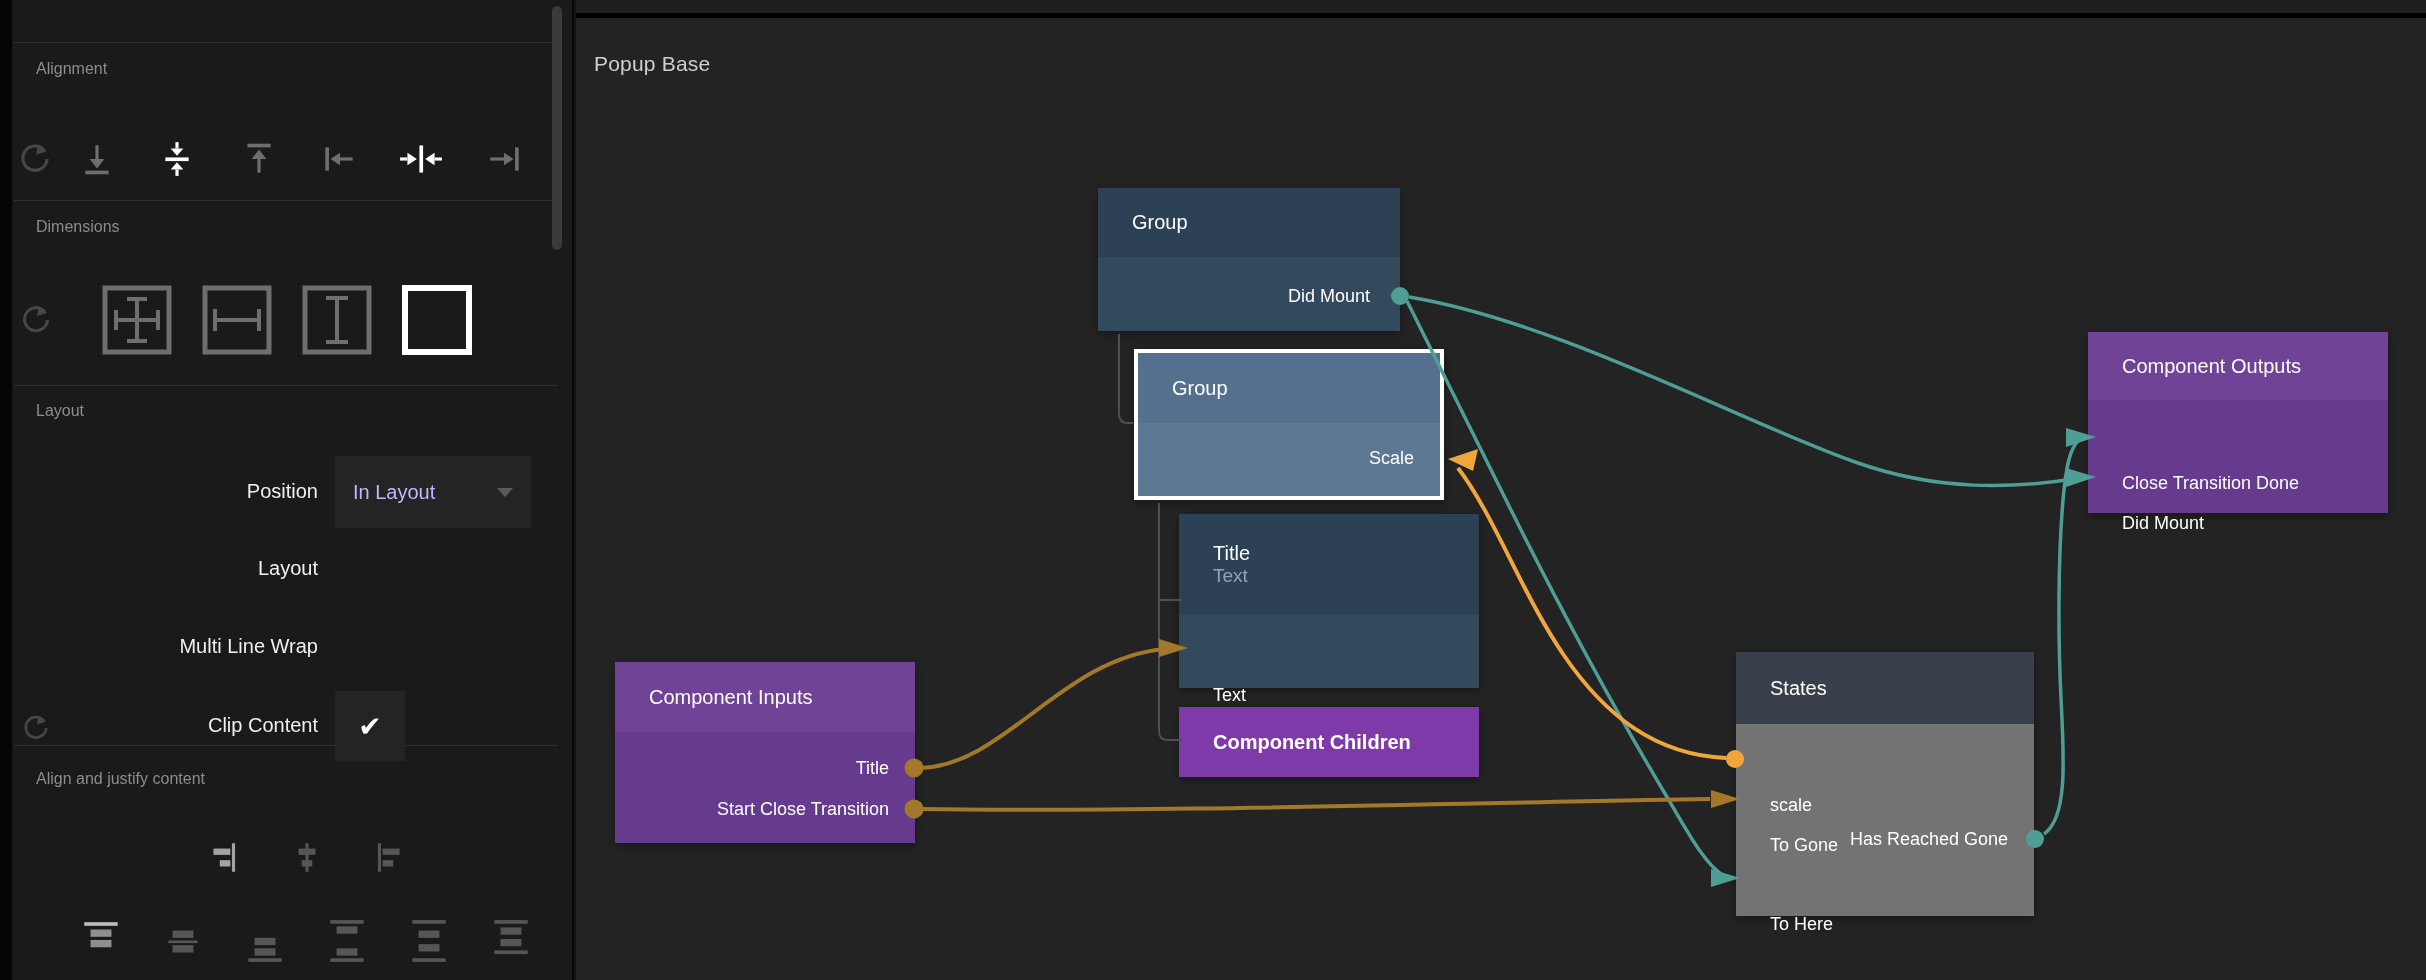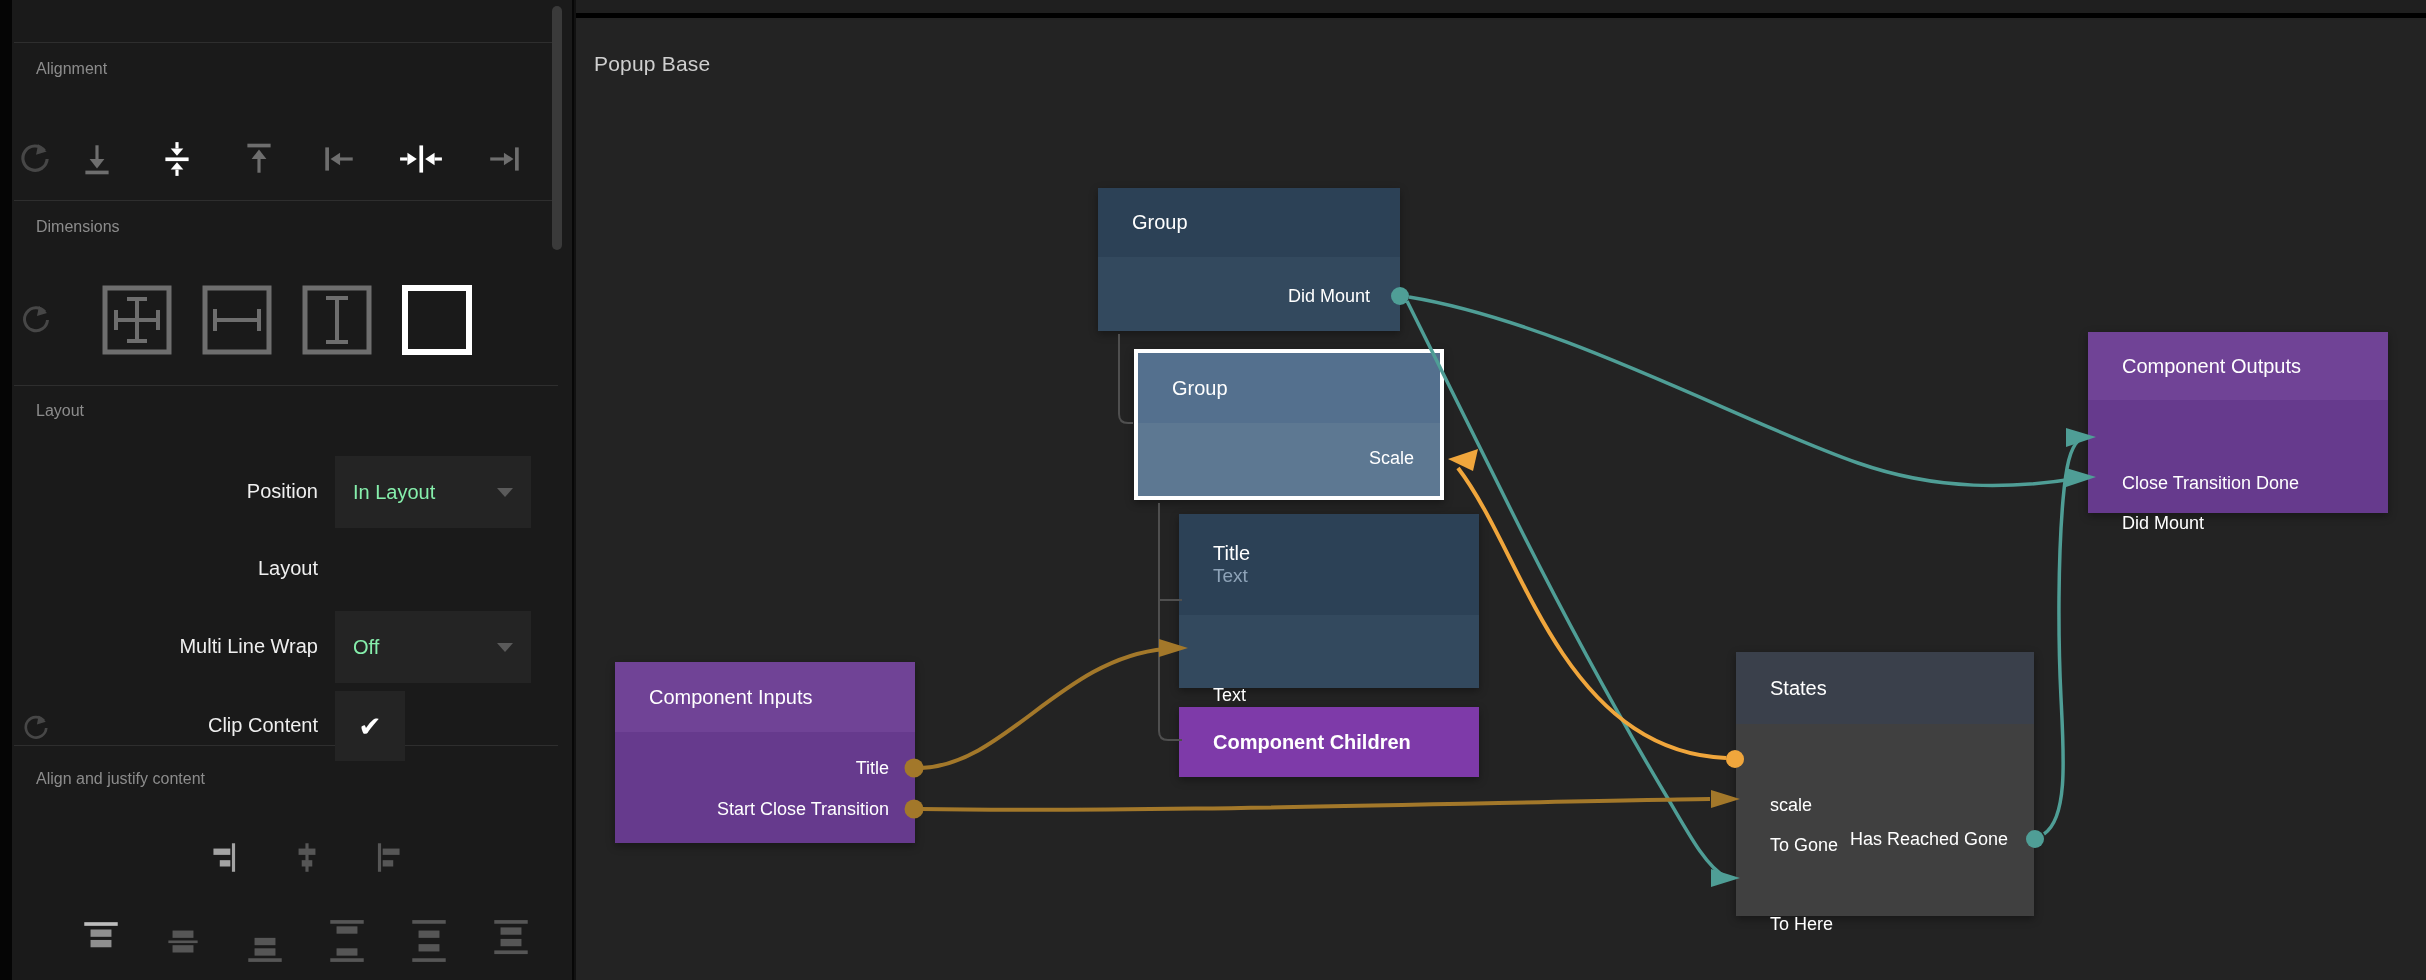--- a/index.html
+++ b/index.html
@@ -15,42 +15,42 @@
 
   
   .sidebar{position:absolute;left:0;top:0;width:574px;height:980px;background:#1a1a1a;border-right:2px solid #070707;box-sizing:border-box;}
   .sidebar .edge{position:absolute;left:0;top:0;width:12px;height:980px;background:#050505;}
   .hr{position:absolute;left:14px;width:544px;height:1px;background:#2e2e2e;}
   .sec-label{position:absolute;left:36px;font-size:16px;color:#8c8c8c;}
   .icon-btn{position:absolute;display:flex;align-items:center;justify-content:center;}
   .icon-btn svg{display:block;}
   .row-label{position:absolute;left:20px;width:298px;text-align:right;font-size:20px;color:#efefef;}
   .dropdown{position:absolute;left:335px;width:196px;height:72px;background:#242424;display:flex;align-items:center;box-sizing:border-box;padding:0 18px;}
-  .dropdown .dd-val{font-size:20px;color:#86efac;flex:1;}
+  .dropdown .dd-val{font-size:20px;color:#c4b5fd;flex:1;}
   .dropdown .caret{width:0;height:0;border-left:8px solid transparent;border-right:8px solid transparent;border-top:9px solid #5a5a5a;}
   .checkbox{position:absolute;left:335px;top:691px;width:70px;height:70px;background:#242424;display:flex;align-items:center;justify-content:center;}
   .checkbox span{color:#fff;font-size:28px;visibility:hidden;}
   .checkbox.on span{visibility:visible;}
   .scrollbar{position:absolute;left:552px;top:6px;width:10px;height:244px;border-radius:5px;background:#3a3a3a;}
 
   
   .node{position:absolute;box-sizing:border-box;box-shadow:0 3px 8px rgba(0,0,0,.35);}
   .n-head{position:absolute;left:0;top:0;right:0;display:flex;align-items:center;padding-left:34px;box-sizing:border-box;}
   .n-title{font-size:20px;color:#fff;}
   .n-sub{font-size:19px;color:#8ea3b8;}
   .port{position:absolute;height:28px;line-height:28px;font-size:18px;color:#fff;}
   .port.l{left:34px;margin-top:46px;}
   .port.r{right:26px;text-align:right;}
 
   .node.blue  .n-head{background:#2c4156;}
   .node.blue  {background:#33495e;}
   .node.bluesel .n-head{background:#54708e;}
   .node.bluesel {background:#5d7892;border:4px solid #ffffff;}
   .node.slate .n-head{background:#3a404b;}
-  .node.slate {background:#404040;}
+  .node.slate {background:#737373;}
   .node.purple .n-head{background:#704396;}
   .node.purple {background:#663a8d;}
   .node.purplebright{background:#7e3aa9;font-weight:bold;}
 
   .conn{position:absolute;left:0;top:0;pointer-events:none;}
 </style>
 </head>
 <body>
 
 <div class="canvas-bg"></div>
@@ -251,24 +251,20 @@
 
   <div class="row-label" style="top:480px">Position</div>
   <div class="dropdown" style="top:456px">
     <span class="dd-val">In Layout</span>
     <span class="caret"></span>
   </div>
 
   <div class="row-label" style="top:557px">Layout</div>
 
   <div class="row-label" style="top:635px">Multi Line Wrap</div>
-  <div class="dropdown" style="top:611px">
-    <span class="dd-val">Off</span>
-    <span class="caret"></span>
-  </div>
 
   <div class="row-label" style="top:714px">Clip Content</div>
   <div class="checkbox on">
     <span>✔</span>
   </div>
   <div class="icon-btn" style="left:20px;top:712px">
     <svg width="32" height="32" viewBox="0 0 36 36">
         <path d="M27 10 A11.5 11.5 0 1 0 29.5 18" stroke="#474747" stroke-width="3" fill="none"></path>
         <polygon points="21,4 29,11 19,14" fill="#474747"></polygon>
       </svg>

